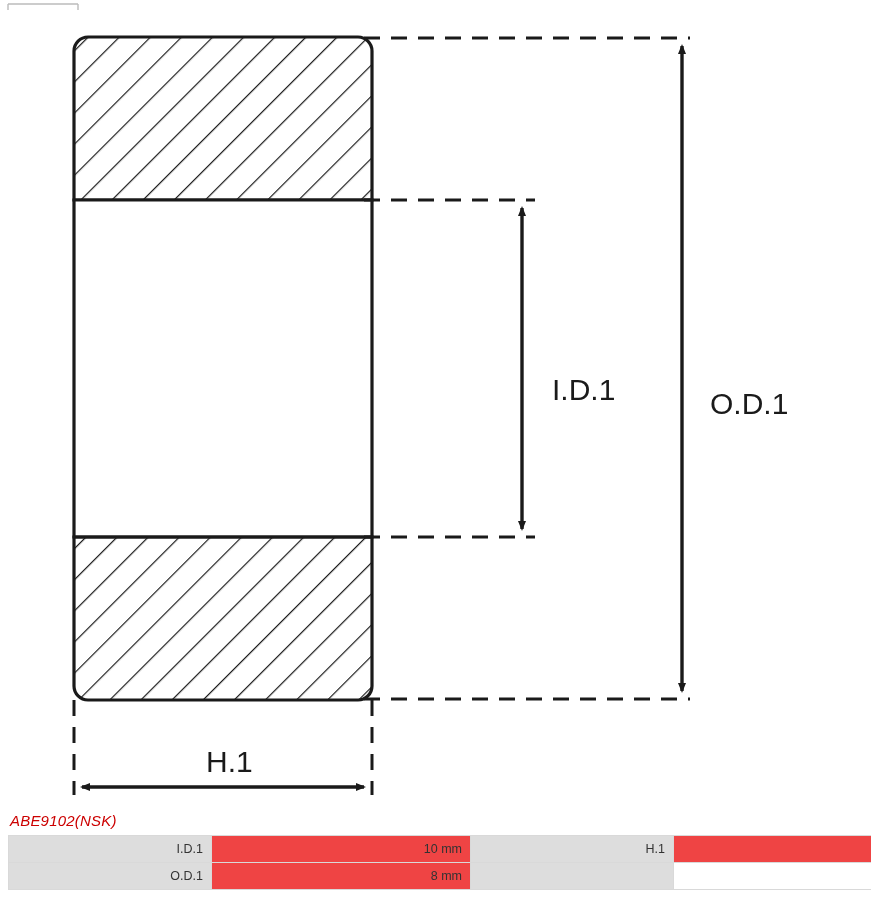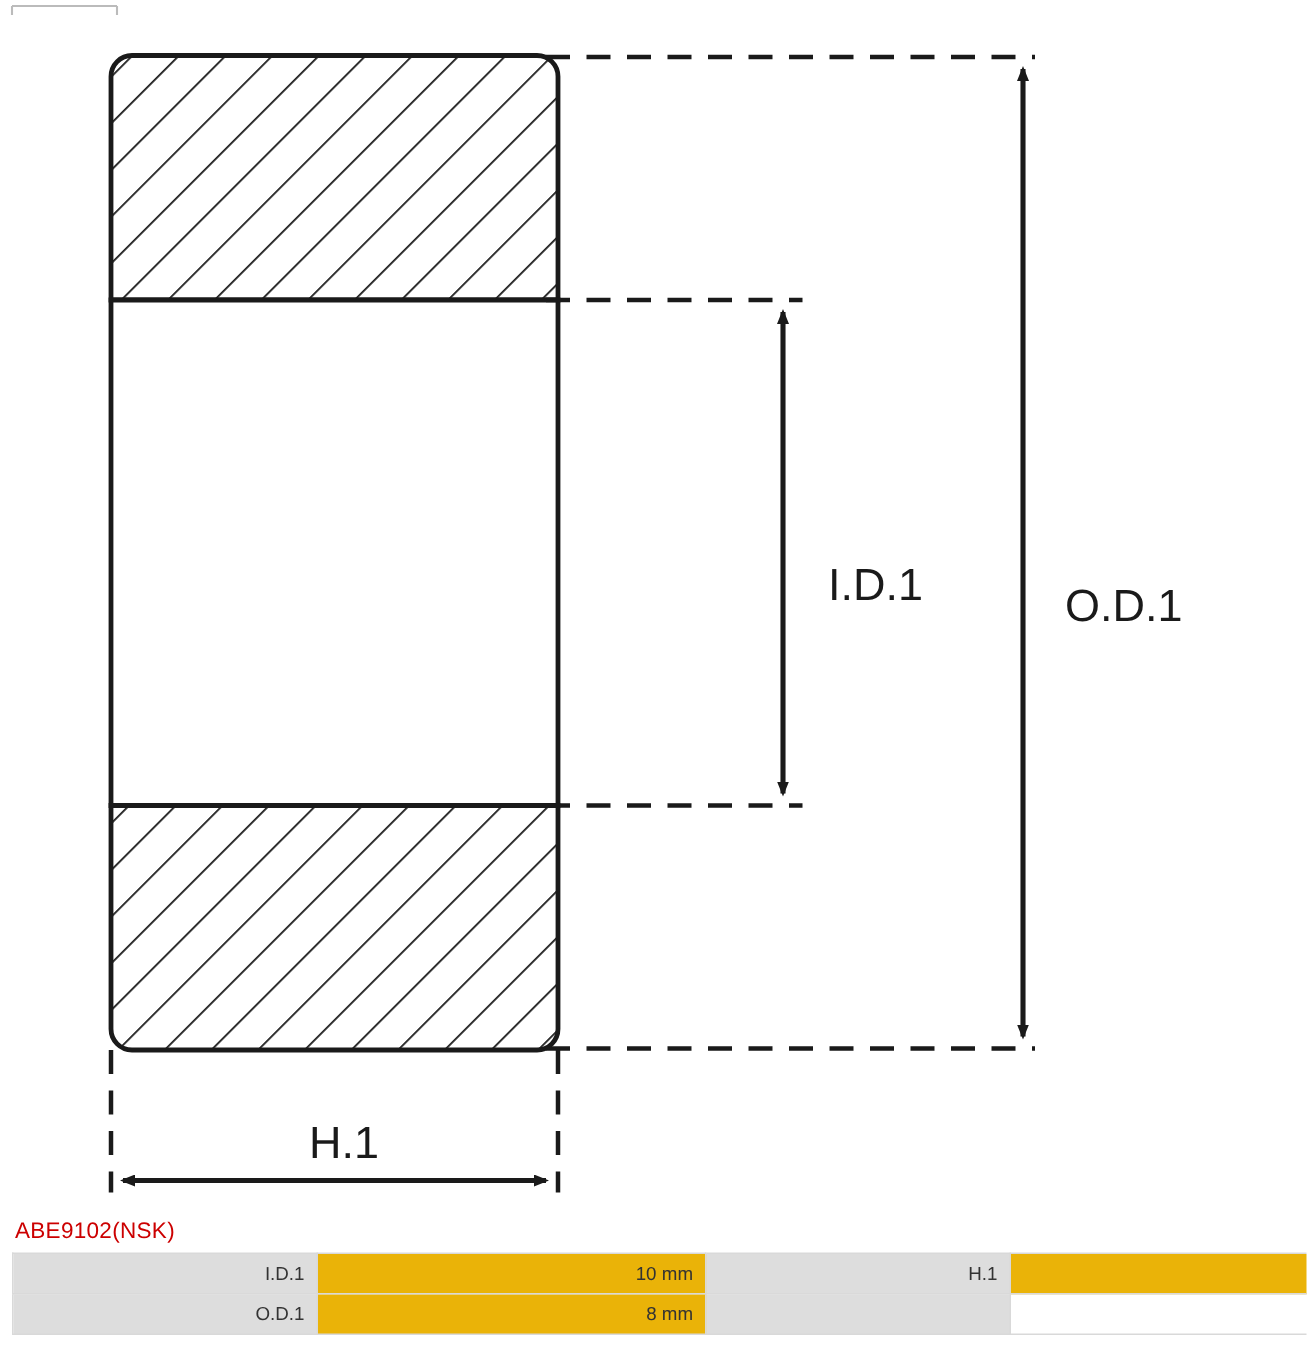--- a/index.html
+++ b/index.html
@@ -37,20 +37,21 @@
     left: 8px;
     top: 810px;
     width: 855px;
   }
   #part-number {
     color: #cc0000;
     font-size: 15px;
     font-family: "Liberation Sans", sans-serif;
     padding: 2px 0 6px 2px;
     letter-spacing: 0.2px;
+    font-style: italic;
   }
   table.spec-table {
     border-collapse: collapse;
     width: 855px;
     table-layout: fixed;
   }
   table.spec-table td {
     border: 1px solid #d9d9d9;
     height: 26px;
     font-size: 12.5px;
@@ -58,21 +59,21 @@
     color: #333333;
     padding: 0 8px;
   }
   td.lbl {
     background: #dddddd;
     text-align: right;
     width: 186px;
     color: #333333;
   }
   td.val {
-    background: #eab308;
+    background: #ef4444;
     text-align: right;
     width: 242px;
   }
   td.lbl-empty {
     background: #dddddd;
   }
   td.val-empty {
     background: #ffffff;
   }
 </style>

